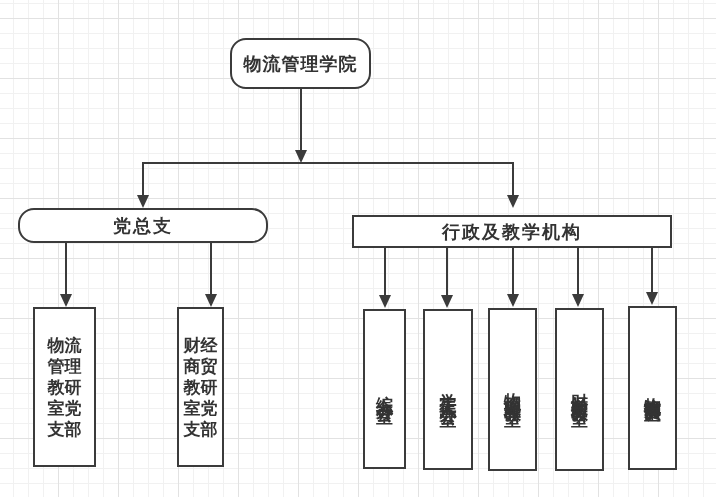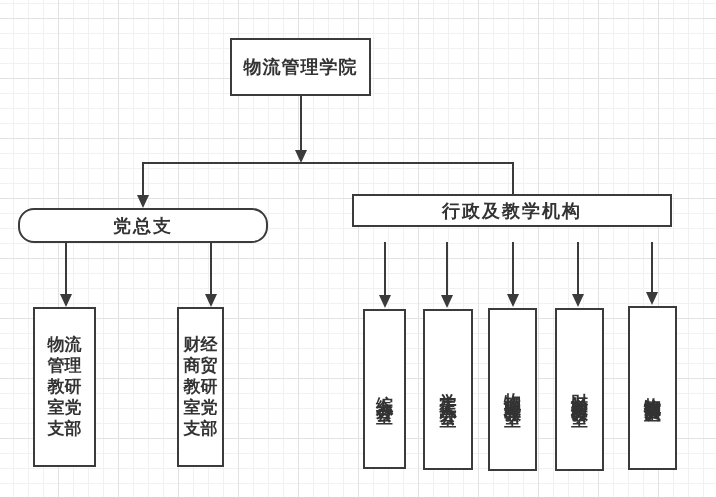--- a/index.html
+++ b/index.html
@@ -22,25 +22,25 @@
   .wires{position:absolute;left:0;top:0;width:716px;height:497px;}
   .wires path{stroke:var(--line);stroke-width:2;fill:none;}
   .wires polygon{fill:var(--line);stroke:none;}
   .node{
     position:absolute;box-sizing:border-box;
     background:var(--box-fill);border:2px solid var(--line);
     display:flex;align-items:center;justify-content:center;
     font-weight:bold;color:var(--text);text-align:center;
   }
   .title{font-size:18px;letter-spacing:2px;}
-  #n-root{left:230px;top:38px;width:141px;height:58px;letter-spacing:1px;}
+  #n-root{left:230px;top:38px;width:141px;height:51px;letter-spacing:1px;border-radius:16px;}
   #n-b0{left:18px;top:208px;width:250px;height:35px;border-radius:16px;}
-  #n-b1{left:352px;top:194px;width:320px;height:33px;}
+  #n-b1{left:352px;top:215px;width:320px;height:33px;}
   
-  .wrap2{font-size:17px;font-family:Liberation Mono, monospace;}
+  .wrap2{font-size:17px;}
   .wrap2 .lbl{display:block;width:38px;word-break:break-all;line-height:21px;letter-spacing:0;}
   #n-b0c0{left:33px;top:307px;width:63px;height:160px;}
   #n-b0c1{left:177px;top:307px;width:47px;height:160px;}
   
   .vert{font-size:17px;}
   .vert .lbl{writing-mode:vertical-rl;text-orientation:upright;letter-spacing:3px;line-height:1;}
   #n-b1c0{left:363px;top:309px;width:43px;height:160px;}
   #n-b1c1{left:423px;top:309px;width:50px;height:161px;}
   #n-b1c2{left:488px;top:308px;width:49px;height:163px;}
   #n-b1c3{left:555px;top:308px;width:49px;height:163px;}

